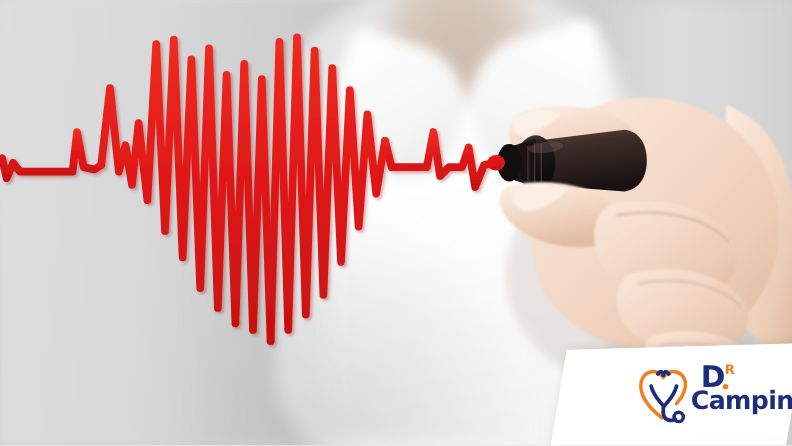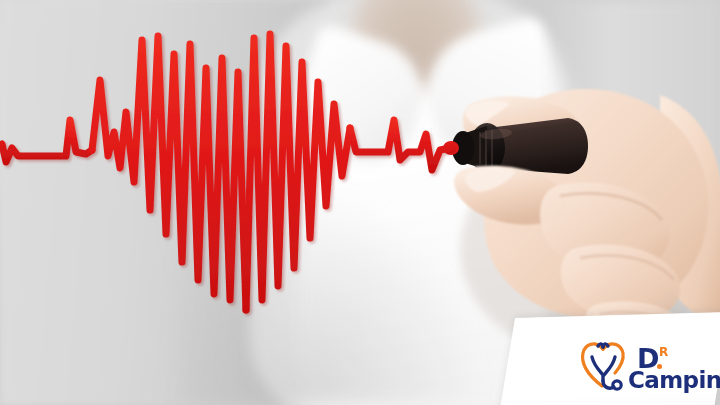--- a/index.html
+++ b/index.html
@@ -83,21 +83,21 @@
     position:absolute;
     left:515px;top:312px;width:215px;height:105px;
     background:linear-gradient(178deg,#ffffff 0%,#ffffff 72%,#fbfbfb 100%);
     transform:rotate(-1.6deg) skewX(-11deg);
     transform-origin:100% 0;
     box-shadow:0 -2px 7px rgba(120,120,120,.16);
   }
   .logo-wrap{
     position:absolute;left:578px;top:330px;
     width:140px;height:62px;
-    display:flex;align-items:flex-end;
+    display:flex;align-items:flex-start;
   }
   .steth{width:50px;height:56px;flex:0 0 auto;}
   .logo-type{
     margin-left:2px;line-height:1;
     font-family:"DejaVu Sans",sans-serif;
   }
   .logo-dr{
     font-size:27px;font-weight:bold;color:#1d2f7a;
     letter-spacing:-0.5px;position:relative;display:block;
     margin-left:7px;

